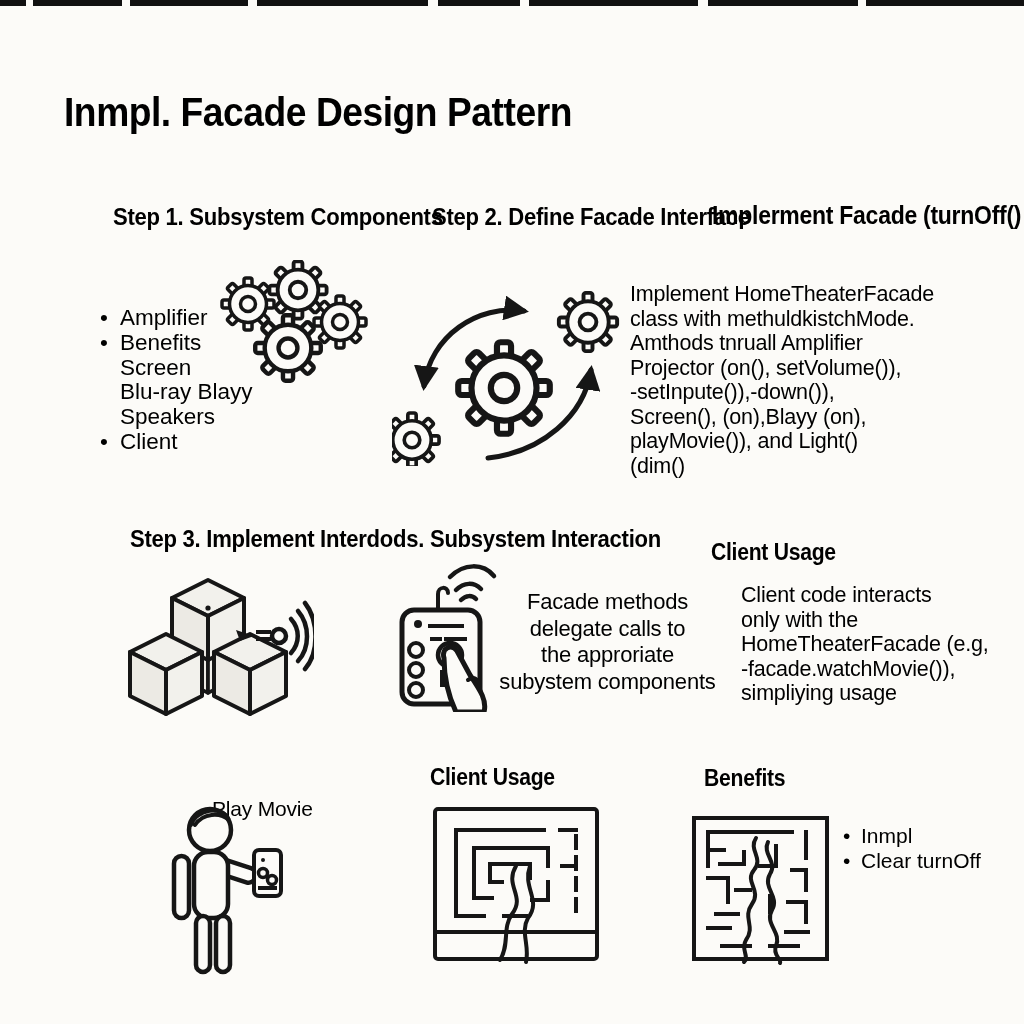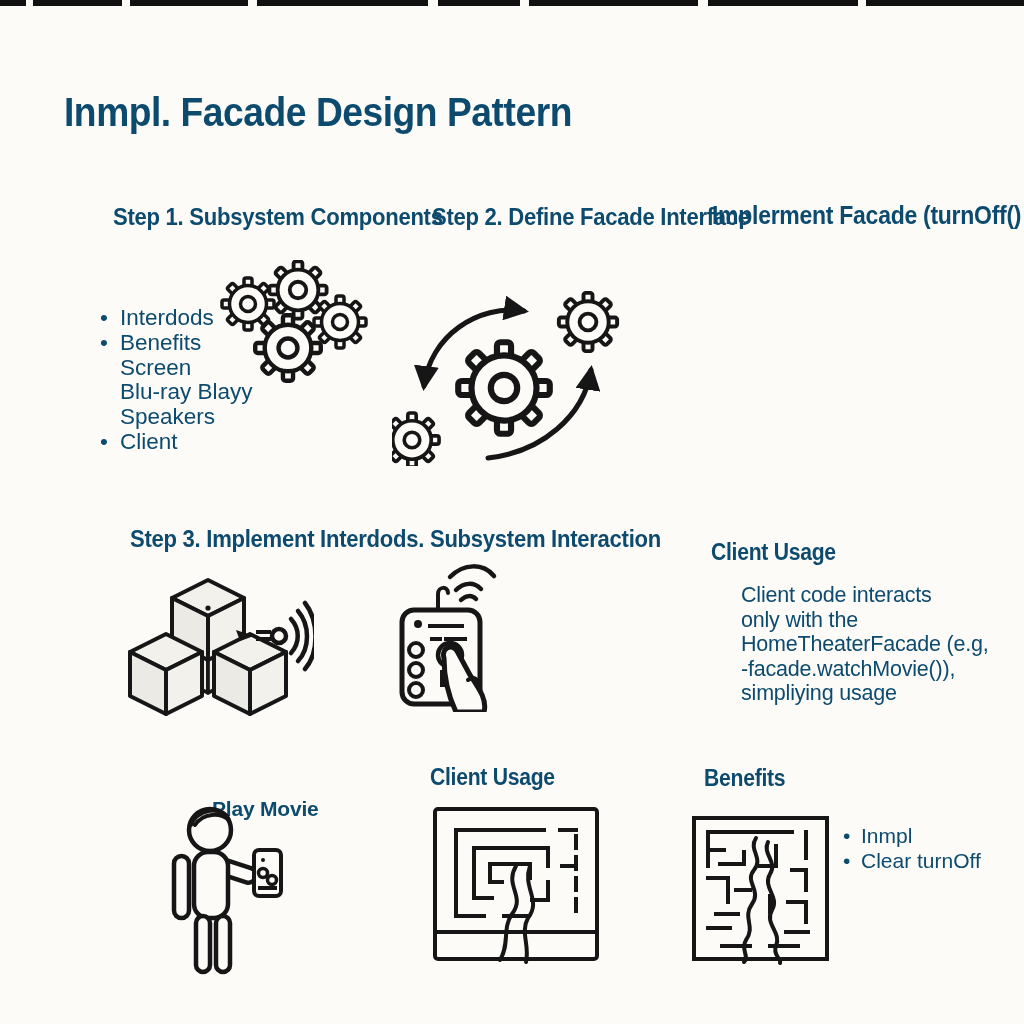--- a/index.html
+++ b/index.html
@@ -1,18 +1,18 @@
 <!DOCTYPE html>
 <html><head>
 <meta charset="utf-8">
 <style>
   html,body{margin:0;padding:0;background:#ffffff;}
   .canvas{
     position:relative;width:1024px;height:1024px;overflow:hidden;
-    background:#fcfbf8;color:#0c4a6e;
+    background:#fcfbf8;color:#000000;
     font-family:"Liberation Sans","DejaVu Sans",sans-serif;
   }
   .topstrip{
     position:absolute;left:0;top:0;width:1024px;height:6px;
     background:linear-gradient(90deg,
       #111 0 26px,transparent 26px 33px,#111 33px 122px,transparent 122px 130px,
       #111 130px 248px,transparent 248px 257px,#111 257px 428px,transparent 428px 438px,
       #111 438px 520px,transparent 520px 529px,#111 529px 698px,transparent 698px 708px,
       #111 708px 858px,transparent 858px 866px,#111 866px 1024px);
   }
@@ -32,21 +32,21 @@
   .list .row{display:flex;}
   .list .dot{width:20px;flex:0 0 20px;}
   .blist{position:absolute;font-size:21px;line-height:25px;}
   .blist .row{display:flex;}
   .blist .dot{width:18px;flex:0 0 18px;}
   .icon{position:absolute;}
   .ln{fill:none;stroke:#161616;stroke-width:4;stroke-linecap:square;}
   .lnr{fill:none;stroke:#161616;stroke-width:4;stroke-linecap:round;}
   .arrow{fill:none;stroke:#161616;stroke-width:5;stroke-linecap:round;}
   .wave{fill:none;stroke:#161616;stroke-width:4.5;stroke-linecap:round;}
-  .playmovie{position:absolute;font-size:21px;font-weight:700;letter-spacing:-0.2px;}
+  .playmovie{position:absolute;font-size:21px;font-weight:400;letter-spacing:-0.2px;}
 </style>
 </head>
 <body>
 
 <div class="canvas">
 
   <svg width="0" height="0" style="position:absolute" aria-hidden="true">
     <defs>
       <g id="gearShape">
         <g fill="#fcfbf8" stroke="#161616" stroke-width="7">
@@ -77,21 +77,21 @@
 
   <div class="title">Inmpl. Facade Design Pattern</div>
 
   <div class="hdr" style="left:113px;top:203px">Step 1. Subsystem Components</div>
   <div class="hdr" style="left:432px;top:203px">Step 2. Define Facade Interface</div>
   <div class="hdr" style="left:712px;top:201px;font-size:25px">Implerment Facade (turnOff()</div>
 
   <div class="list" style="left:100px;top:306px">
     <div class="row">
         <span class="dot">•</span>
-        <span>Interdods</span>
+        <span>Amplifier</span>
       </div>
     <div class="row">
         <span class="dot">•</span>
         <span>Benefits</span>
       </div>
     <div class="row">
         <span class="dot"></span>
         <span>Screen</span>
       </div>
     <div class="row">
@@ -116,20 +116,28 @@
   </svg>
 
   <svg class="icon" style="left:392px;top:278px" width="236" height="188" viewBox="0 0 236 188">
     <use href="#gearShape" transform="translate(112,110) scale(0.88)"></use>
     <use href="#gearShape" transform="translate(196,44) scale(0.56)"></use>
     <use href="#gearShape" transform="translate(20,162) scale(0.52)"></use>
     <path class="arrow" d="M32,108 C38,58 86,26 132,33" marker-start="url(#ah)" marker-end="url(#ah)"></path>
     <path class="arrow" d="M96,180 C150,174 192,138 199,92" marker-end="url(#ah)"></path>
   </svg>
 
+  <div class="tblock" style="left:630px;top:282px;width:350px">Implement HomeTheaterFacade
+class with methuldkistchMode.
+Amthods tnruall Amplifier
+Projector (on(), setVolume()),
+-setInpute()),-down()),
+Screen(), (on),Blayy (on),
+playMovie()), and Light()
+(dim()</div>
 
   <div class="hdr" style="left:130px;top:525px">Step 3. Implement Interdods. Subsystem Interaction</div>
   <div class="hdr" style="left:711px;top:539px;font-size:23px">Client Usage</div>
 
   <svg class="icon" style="left:108px;top:570px" width="206" height="150" viewBox="0 0 206 150">
     <use href="#cubeShape" transform="translate(100,86) scale(0.92)"></use>
     <use href="#cubeShape" transform="translate(100,50)"></use>
     <use href="#cubeShape" transform="translate(58,104)"></use>
     <use href="#cubeShape" transform="translate(142,104)"></use>
     <circle cx="100" cy="38" r="2.6" fill="#161616"></circle>
@@ -152,20 +160,24 @@
     <path class="ln" d="M44,79 H52 M58,79 H66 M70,79 H77"></path>
     <circle cx="28" cy="90" r="7" fill="none" stroke="#161616" stroke-width="4"></circle>
     <circle cx="28" cy="110" r="7" fill="none" stroke="#161616" stroke-width="4"></circle>
     <circle cx="28" cy="130" r="7" fill="none" stroke="#161616" stroke-width="4"></circle>
     <circle cx="62" cy="95" r="12" fill="none" stroke="#161616" stroke-width="4.5"></circle>
     <rect x="54" y="112" width="13" height="13" fill="none" stroke="#161616" stroke-width="4"></rect>
     <path d="M56,98 C53,88 64,83 69,91 L82,115 C93,131 99,141 96,152 L68,152 C59,133 56,114 56,98 Z" fill="#fcfbf8" stroke="#161616" stroke-width="5" stroke-linejoin="round"></path>
     <path class="lnr" d="M80,120 q7,-5 11,3" stroke-width="3.5"></path>
   </svg>
 
+  <div class="tblock" style="left:490px;top:589px;width:235px;text-align:center;font-size:22px;line-height:26.5px">Facade methods
+delegate calls to
+the approriate
+subystem components</div>
   <div class="tblock" style="left:741px;top:583px;width:290px">Client code interacts
 only with the
 HomeTheaterFacade (e.g,
 -facade.watchMovie()),
 simpliying usage</div>
 
   <div class="playmovie" style="left:212px;top:797px">Play Movie</div>
 
   <svg class="icon" style="left:148px;top:800px" width="152" height="180" viewBox="0 0 152 180">
     <rect x="26" y="56" width="15" height="62" rx="7.5" fill="#fcfbf8" stroke="#161616" stroke-width="4.5"></rect>

